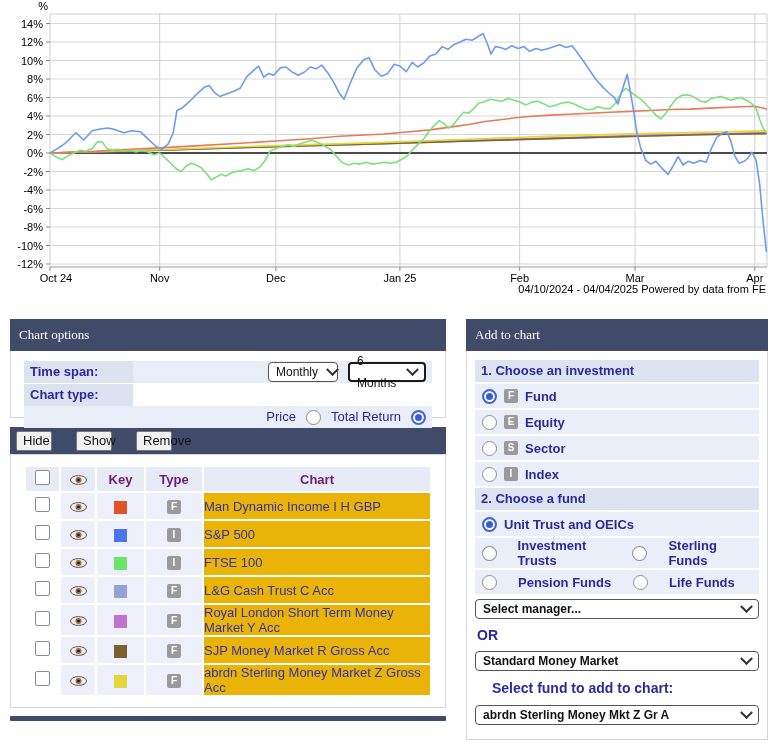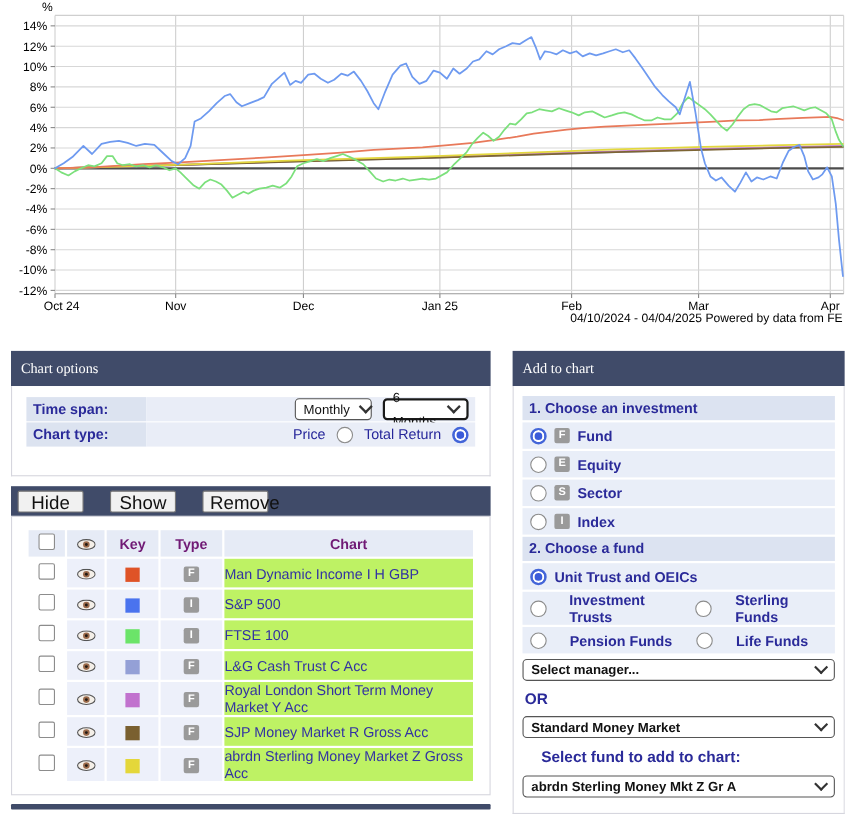--- a/index.html
+++ b/index.html
@@ -13,49 +13,49 @@
   .panels{display:flex;margin-top:19px;align-items:flex-start;}
   .panel-left{width:436px;margin-left:10px;}
   .panel-right{width:302px;margin-left:20px;}
   .panel-header{
     background:#404b69;color:#fff;height:32px;line-height:32px;
     font-family:"Liberation Serif",serif;font-size:13px;padding-left:9px;
   }
   .box{background:#fff;border:1px solid #d6d6de;border-top:none;padding:10px 13px;}
   
   .opt-row{display:flex;height:22px;line-height:22px;margin-bottom:1px;}
-  .opt-row:last-child{margin-bottom:16px;}
+  .opt-row:last-child{margin-bottom:1px;flex-direction:column;}
   .opt-label{width:103px;background:#dce3f0;font-weight:bold;color:#2a2a99;padding-left:6px;}
   .opt-value{flex:1;background:#e9edf7;display:flex;justify-content:flex-end;align-items:center;gap:10px;padding-right:6px;}
   
   .select{
     height:20px;border:1px solid #555;border-radius:4px;background:#fff;
     display:inline-flex;align-items:center;justify-content:space-between;
     padding:0 7px;font-size:12px;color:#111;box-sizing:border-box;cursor:default;
   }
   .select.focused{border:2px solid #1a1a1a;}
   .select .chev{width:7px;height:7px;border-right:2px solid #333;border-bottom:2px solid #333;transform:rotate(45deg) translate(-2px,-2px);margin-left:10px;flex:none;}
   .select.wide{width:100%;font-weight:bold;}
   
   .radio{display:inline-block;width:13px;height:13px;border-radius:50%;border:1px solid #8c8c8c;background:#fff;vertical-align:middle;box-sizing:content-box;}
   .radio.sel{width:11px;height:11px;border:2px solid #4365d8;background:#3a5bd9;box-shadow:inset 0 0 0 2px #fff;}
   .cb{display:inline-block;width:13px;height:13px;border:1px solid #8c8c8c;border-radius:2px;background:#fff;}
   
   .toolbar{background:#404b69;height:27px;display:flex;align-items:center;gap:24px;padding-left:6px;margin-top:9px;}
-  .btn{background:#f1f1f1;border:1px solid #777;border-radius:2px;height:20px;width:60px;font-size:17px;font-family:"Liberation Sans",sans-serif;color:#111;}
+  .btn{background:#f1f1f1;border:1px solid #777;border-radius:2px;height:20px;width:36px;font-size:13px;font-family:"Liberation Sans",sans-serif;color:#111;}
   
   table.funds{border-collapse:separate;border-spacing:2px;width:100%;}
   table.funds td,table.funds th{padding:0;font-size:13px;}
   td.c-check{width:33px;background:#fff;text-align:center;height:26px;}
   th.c-check{width:33px;background:#e6ebf6;text-align:center;height:24px;}
   td.c-eye{width:34px;background:#edf0fa;text-align:center;}
   th.c-eye{width:34px;background:#e6ebf6;text-align:center;}
   td.c-key{width:47px;background:#edf0fa;text-align:center;}
   td.c-type{width:56px;background:#edf0fa;text-align:center;}
-  td.c-name{background:#bef264;color:#3333a2;padding:3px 6px;line-height:15px;margin-left:23px;}
+  td.c-name{background:#eab308;color:#3333a2;padding:3px 6px;line-height:15px;margin-left:23px;}
   th.hd{background:#e6ebf6;color:#701a75;font-weight:bold;text-align:center;}
   .swatch{display:inline-block;width:13px;height:13px;vertical-align:middle;}
   .badge{display:inline-block;width:14px;height:14px;line-height:14px;background:#9a9a9a;color:#fff;font-size:10px;font-weight:bold;text-align:center;border-radius:2px;vertical-align:middle;}
   .eye{display:inline-block;vertical-align:middle;cursor:pointer;}
   .footer-bar-left{background:#404b69;height:5px;margin-top:8px;border-radius:1px;}
   
   .section-h{background:#dce3f1;color:#2a2a99;font-weight:bold;height:22px;line-height:22px;padding-left:6px;margin-bottom:2px;}
   .optline{background:#e9eef8;min-height:24px;display:flex;align-items:center;gap:7px;padding-left:7px;margin-bottom:2px;color:#2a2a99;font-weight:bold;}
   .optline .half{display:flex;align-items:center;gap:21px;}
   .optline .half.left{width:52%;}

